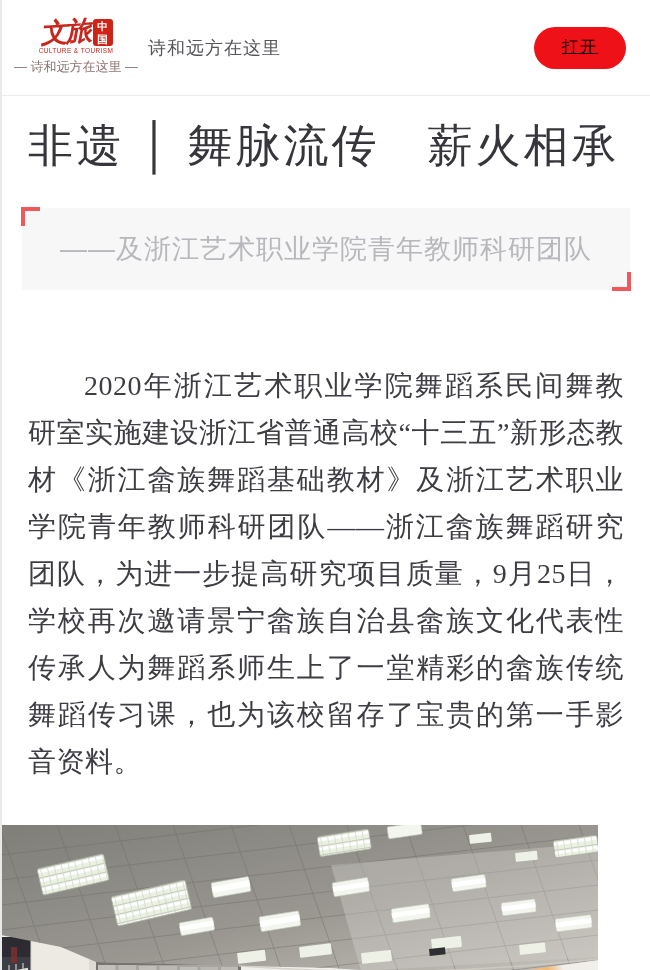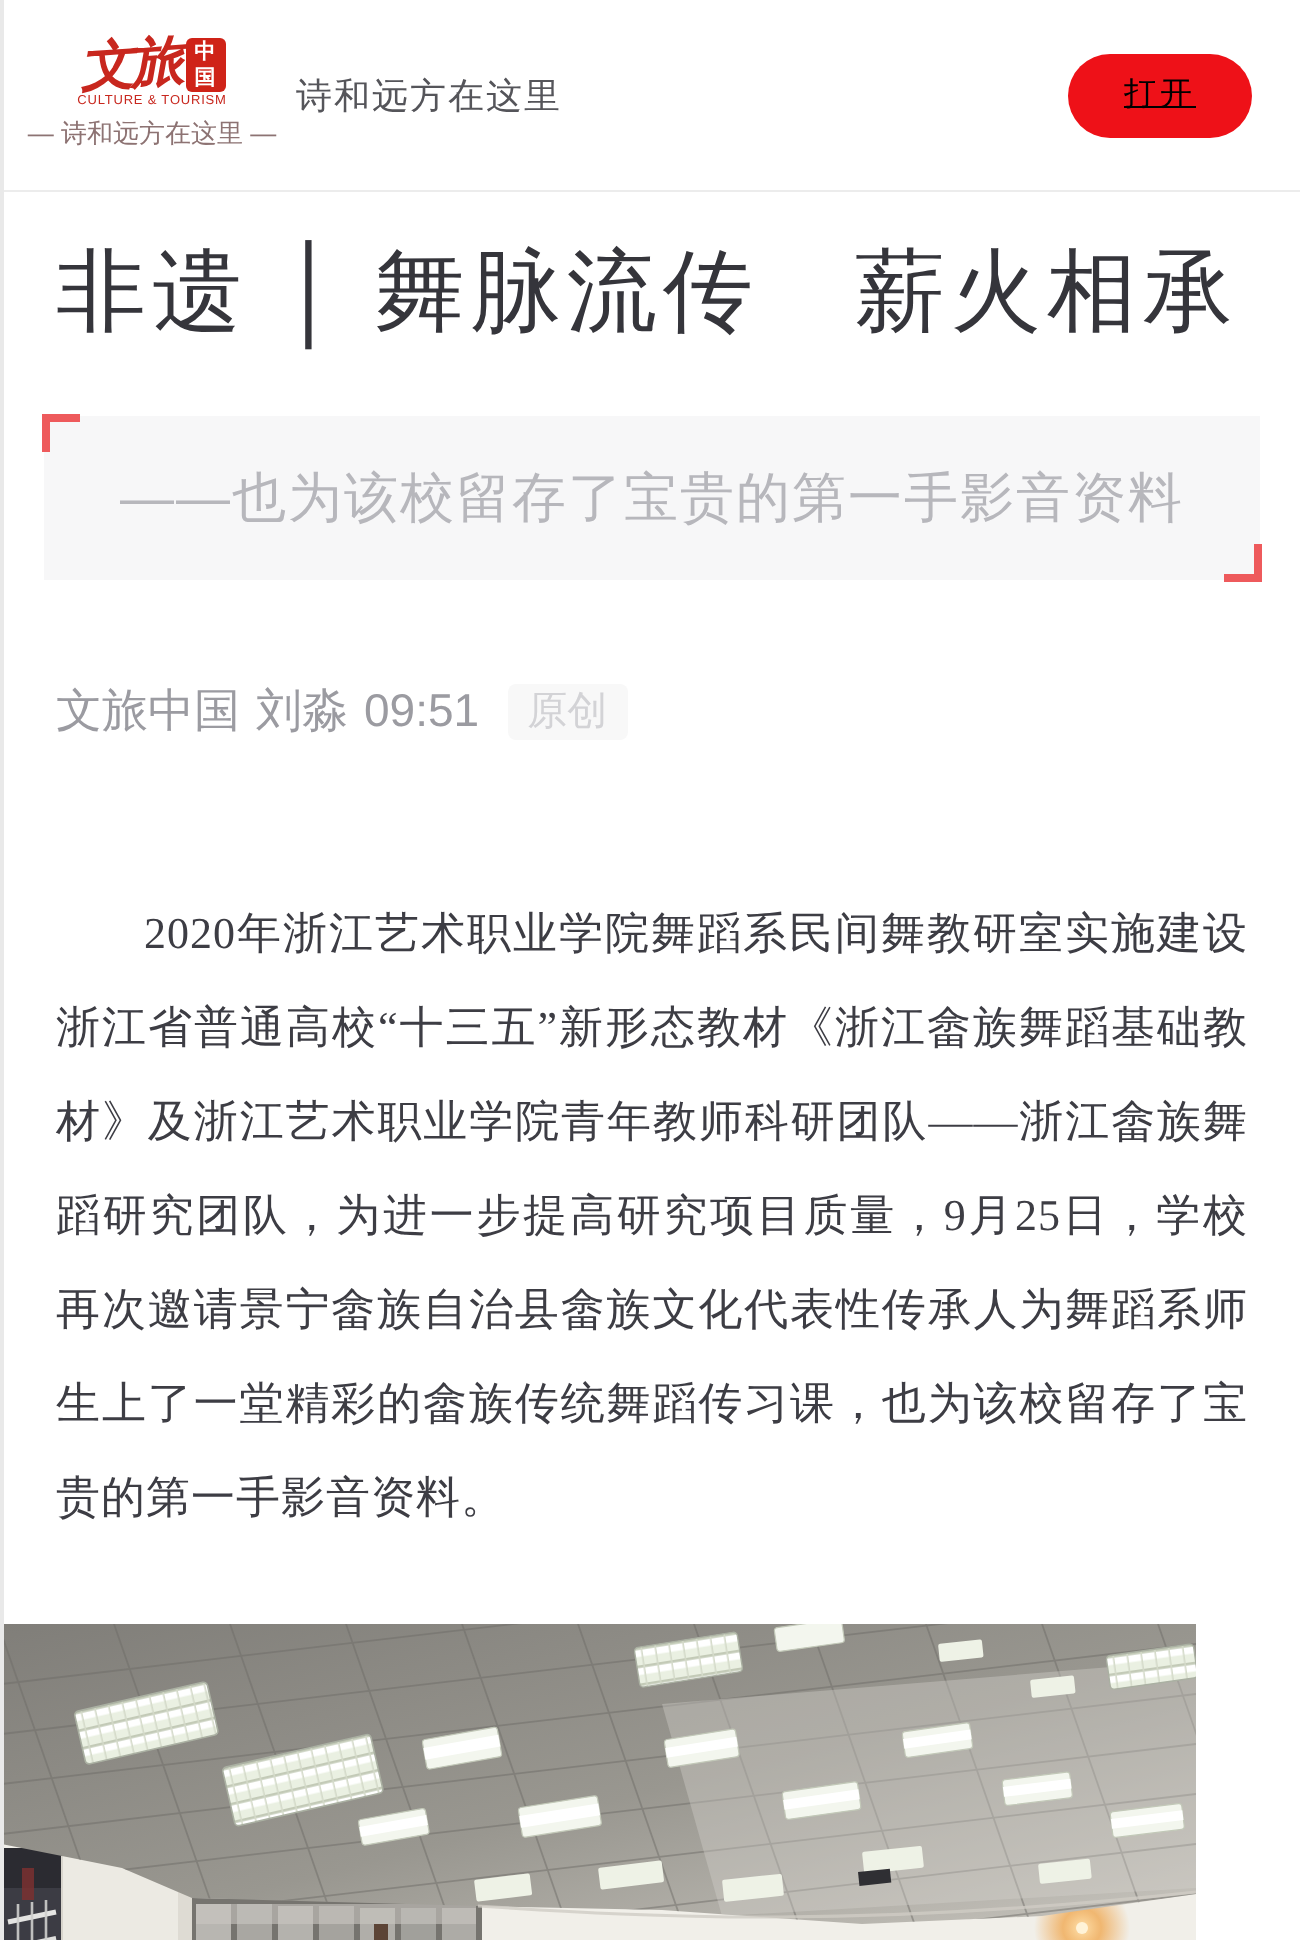--- a/index.html
+++ b/index.html
@@ -47,21 +47,21 @@
   .corner-br{bottom:-1px;right:-1px;border-bottom:4px solid #ee5a5c;border-right:4px solid #ee5a5c;}
   .quote-text{font-size:27px;color:#b7b7bc;letter-spacing:1px;line-height:36px;}
   .byline{margin:50px 0 0;display:flex;align-items:center;font-size:23px;color:#9b9ba1;}
   .byline .sep{width:8px;}
   .orig-badge{
     margin-left:14px;background:#f8f8f8;color:#d3d3d6;font-size:20px;
     padding:4px 10px;border-radius:4px;line-height:1;
   }
   .body-text{
     margin:72px 0 0;font-family:"Liberation Serif","DejaVu Serif",serif;
-    font-size:22px;line-height:47px;color:#3d3d44;text-indent:2em;
+    font-size:28px;line-height:47px;color:#3d3d44;text-indent:2em;
     text-align:justify;letter-spacing:.5px;
   }
   
   .photo-wrap{margin:40px 0 0 -1px;width:597px;height:201px;display:block;cursor:pointer;}
   .photo-wrap svg{display:block;}
 </style>
 </head>
 <body>
 
 <div class="page">
@@ -81,31 +81,23 @@
     <div class="banner-slogan">诗和远方在这里</div>
     <button class="open-btn">打开</button>
   </div>
 
   <div class="article">
     <h1 class="title">非遗 │ 舞脉流传　薪火相承</h1>
 
     <div class="quote-box">
       <span class="corner-tl"></span>
       <span class="corner-br"></span>
-      <div class="quote-text">——也为该校留存了宝贵的第一手影音资料</div>
+      <div class="quote-text">——及浙江艺术职业学院青年教师科研团队</div>
     </div>
 
-    <div class="byline">
-      <span>文旅中国</span>
-      <span class="sep"></span>
-      <span>刘淼</span>
-      <span class="sep"></span>
-      <span>09:51</span>
-      <span class="orig-badge">原创</span>
-    </div>
 
     <p class="body-text">2020年浙江艺术职业学院舞蹈系民间舞教研室实施建设浙江省普通高校“十三五”新形态教材《浙江畲族舞蹈基础教材》及浙江艺术职业学院青年教师科研团队——浙江畲族舞蹈研究团队，为进一步提高研究项目质量，9月25日，学校再次邀请景宁畲族自治县畲族文化代表性传承人为舞蹈系师生上了一堂精彩的畲族传统舞蹈传习课，也为该校留存了宝贵的第一手影音资料。</p>
   </div>
 
   <div class="photo-wrap">
     <svg width="597" height="201" viewBox="0 0 597 201" xmlns="http://www.w3.org/2000/svg">
       <defs>
         <linearGradient id="ceil" x1="0" y1="0" x2="1" y2="1">
           <stop offset="0" stop-color="#807e79"></stop>
           <stop offset="0.55" stop-color="#999790"></stop>

